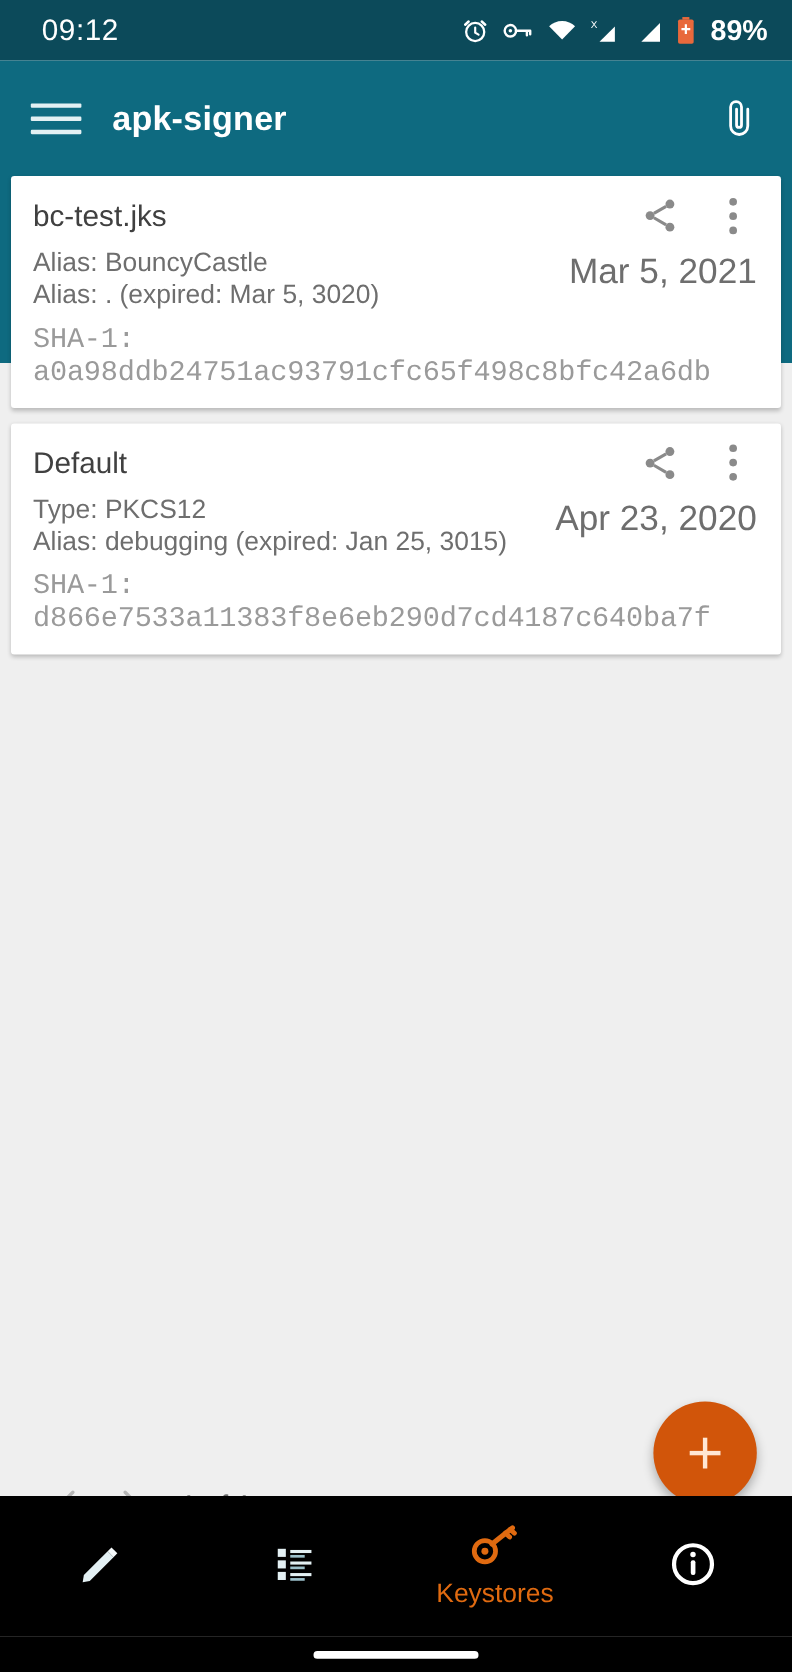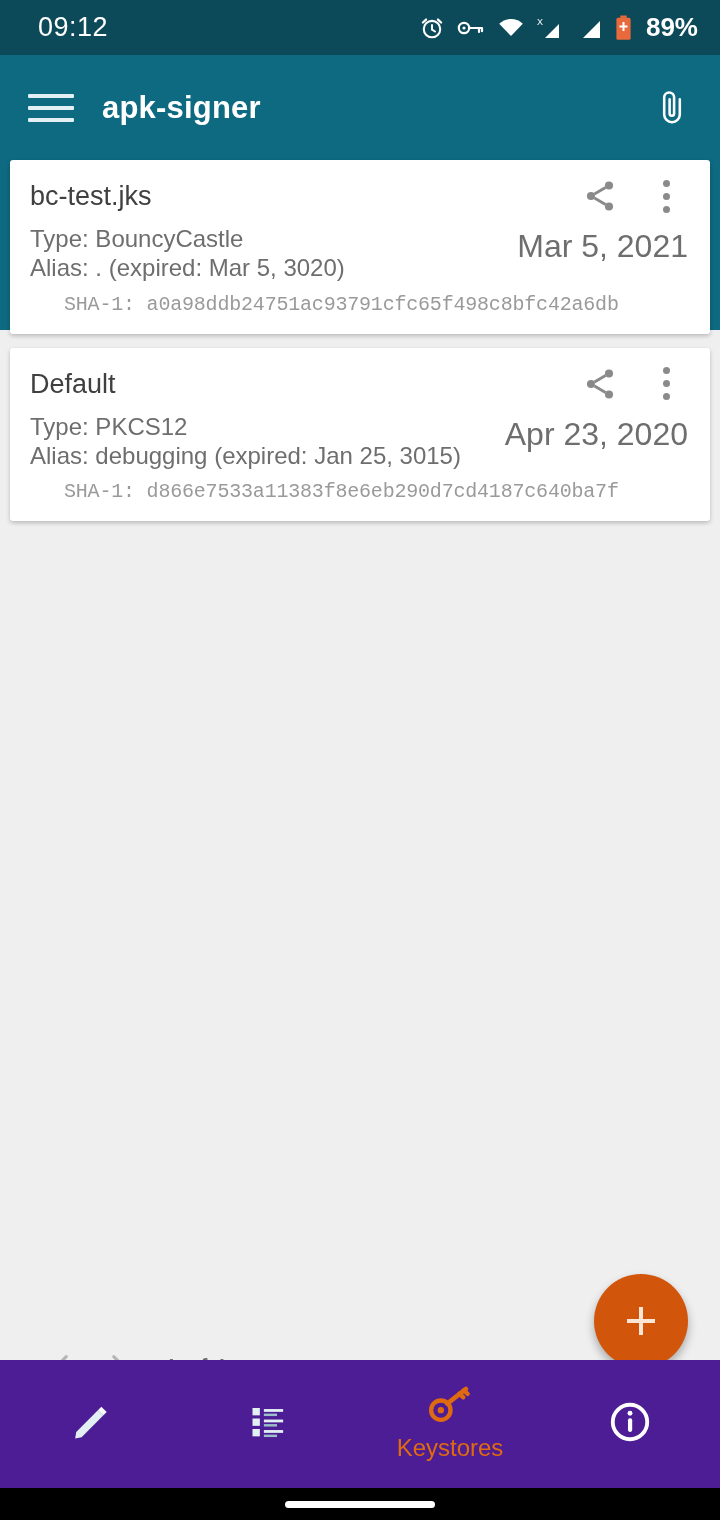--- a/index.html
+++ b/index.html
@@ -54,21 +54,21 @@
   .kebab { display:flex; flex-direction:column; gap:6px; align-items:center; }
   .kebab span { width:7px; height:7px; border-radius:50%; background:#8A8A8A; display:block; }
 
   .card-body { margin-top:8px; position:relative; }
   .meta-line { font-size:24px; color:#6E6E6E; line-height:1.22; }
   .card-date {
     position:absolute; right:2px; top:4px; font-size:32px; color:#6E6E6E;
   }
   .sha-line {
     font-family:"Liberation Mono", monospace;
-    font-size:20px; color:#9A9A9A; margin-top:10px; letter-spacing:-0.2px;margin-left:34px;
+    font-size:26px; color:#9A9A9A; margin-top:10px; letter-spacing:-0.2px;
   }
 
   
   .pager {
     position:absolute; left:0; bottom:112px; width:720px; height:80px;
     display:flex; align-items:center; padding-left:34px;
   }
   .pg-btn { width:56px; height:56px; display:flex; align-items:center; justify-content:center; }
   .pg-label { font-size:26px; color:#6A6A6A; margin-left:18px; }
 
@@ -84,21 +84,21 @@
   .fab .plus { position:relative; width:34px; height:34px; }
   .fab .plus::before, .fab .plus::after {
     content:""; position:absolute; background:#FFE6D4;
   }
   .fab .plus::before { left:50%; top:3px; width:4px; height:28px; transform:translateX(-50%); }
   .fab .plus::after  { top:50%; left:3px; height:4px; width:28px; transform:translateY(-50%); }
 
   
   .bottomnav {
     position:absolute; left:0; bottom:32px; width:720px; height:128px;
-    background:#4c1d95; display:flex; align-items:center;
+    background:#000000; display:flex; align-items:center;
   }
   .navitem {
     flex:1; height:112px; display:flex; flex-direction:column;
     align-items:center; justify-content:center; gap:4px; cursor:pointer;
   }
   .navitem .navlabel { font-size:24px; color:#E06A10; }
   .navitem.active .navlabel { color:#E06A10; }
 
   
   .gesturebar {
@@ -189,21 +189,21 @@
           </div>
           <div class="icon-btn kebab">
             <span></span>
               <span></span>
               <span></span>
           </div>
         </div>
       </div>
       <div class="card-body">
         <div class="card-date">Mar 5, 2021</div>
-        <div class="meta-line">Type: BouncyCastle</div>
+        <div class="meta-line">Alias: BouncyCastle</div>
         <div class="meta-line">Alias: . (expired: Mar 5, 3020)</div>
         <div class="sha-line">SHA-1: a0a98ddb24751ac93791cfc65f498c8bfc42a6db</div>
       </div>
     </div>
 
     <div class="card">
       <div class="card-head">
         <div class="card-title">Default</div>
         <div class="card-actions">
           <div class="icon-btn">

